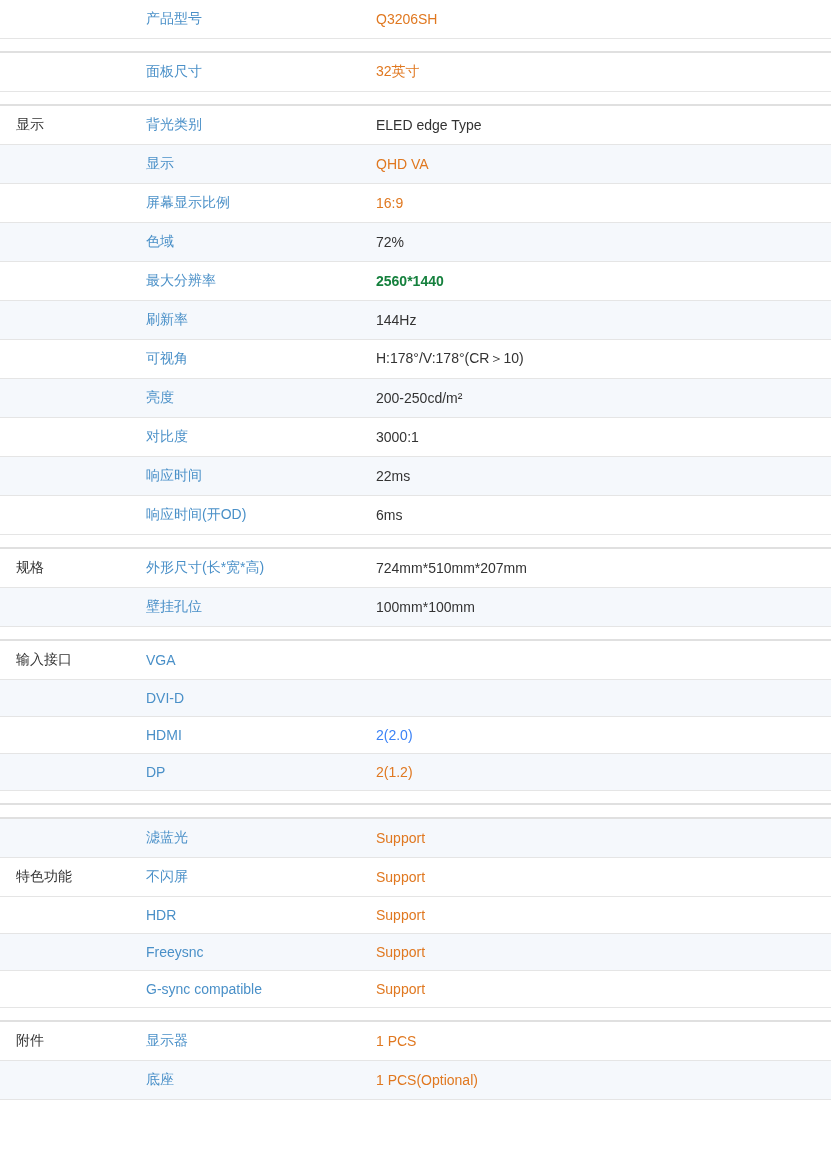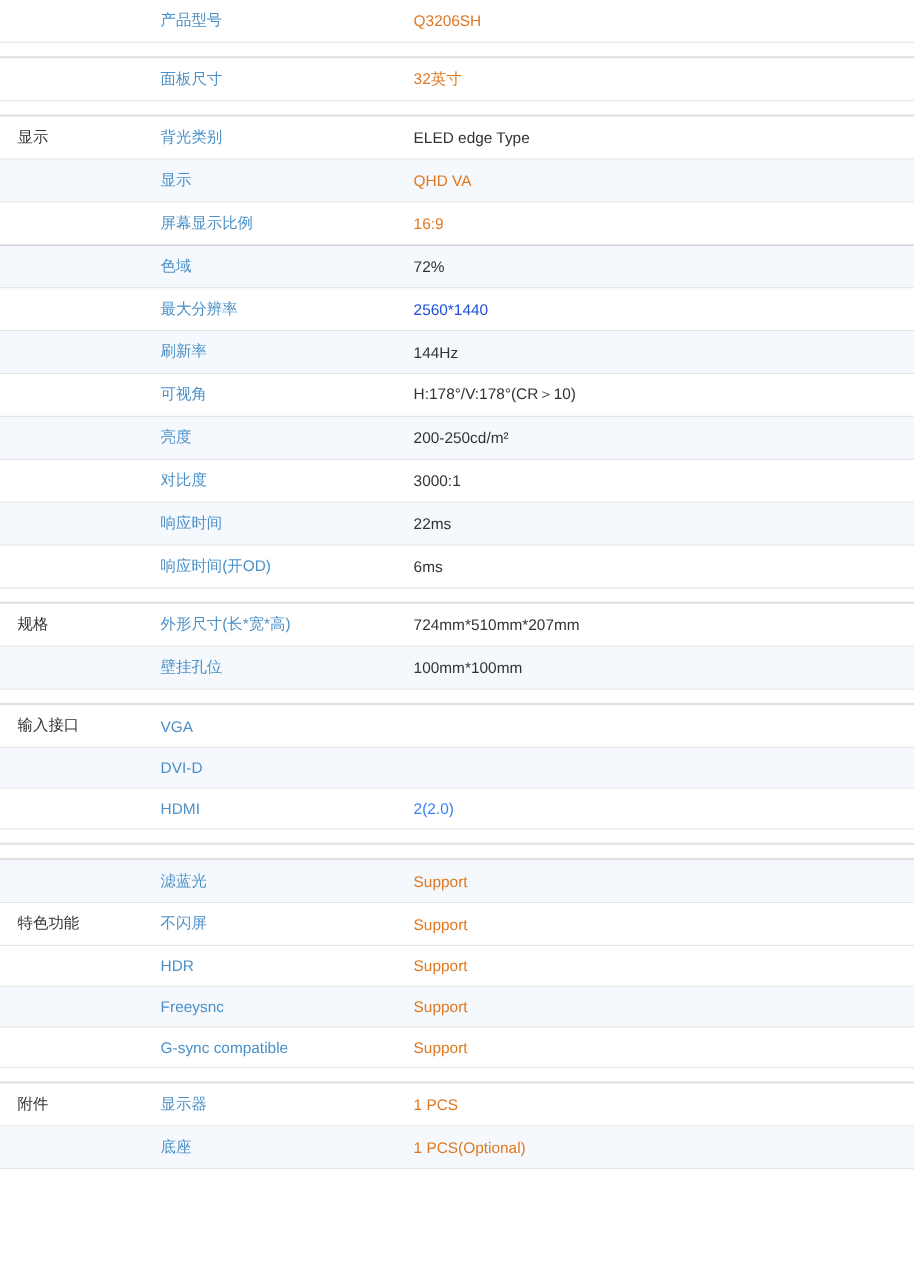--- a/index.html
+++ b/index.html
@@ -75,29 +75,29 @@
       <tr style="background-color: rgb(245, 248, 252);">
         <td class="col-category" style="background-color: rgb(245, 248, 252);"></td>
         <td class="col-label" style="background-color: rgb(245, 248, 252);">显示</td>
         <td class="col-value" style="background-color: rgb(245, 248, 252); color: rgb(224, 120, 32);">QHD VA</td>
       </tr>
       <tr style="background-color: rgb(255, 255, 255);">
         <td class="col-category" style="background-color: rgb(255, 255, 255);"></td>
         <td class="col-label" style="background-color: rgb(255, 255, 255);">屏幕显示比例</td>
         <td class="col-value" style="background-color: rgb(255, 255, 255); color: rgb(224, 120, 32);">16:9</td>
       </tr>
-      <tr style="background-color: #0f172a;">
+      <tr style="background-color: #7f1d1d;">
         <td class="col-category" style="background-color: rgb(245, 248, 252);"></td>
         <td class="col-label" style="background-color: rgb(245, 248, 252);">色域</td>
         <td class="col-value plain" style="background-color: rgb(245, 248, 252); color: rgb(51, 51, 51);">72%</td>
       </tr>
       <tr style="background-color: rgb(255, 255, 255);">
         <td class="col-category" style="background-color: rgb(255, 255, 255);"></td>
         <td class="col-label" style="background-color: rgb(255, 255, 255);">最大分辨率</td>
-        <td class="col-value plain" style="background-color: rgb(255, 255, 255); color: #1d4ed8;">2560*1440</td>
+        <td class="col-value plain" style="background-color: rgb(255, 255, 255); color: #15803d; font-weight: bold;">2560*1440</td>
       </tr>
       <tr style="background-color: rgb(245, 248, 252);">
         <td class="col-category" style="background-color: rgb(245, 248, 252);"></td>
         <td class="col-label" style="background-color: rgb(245, 248, 252);">刷新率</td>
         <td class="col-value plain" style="background-color: rgb(245, 248, 252); color: rgb(51, 51, 51);">144Hz</td>
       </tr>
       <tr style="background-color: rgb(255, 255, 255);">
         <td class="col-category" style="background-color: rgb(255, 255, 255);"></td>
         <td class="col-label" style="background-color: rgb(255, 255, 255);">可视角</td>
         <td class="col-value plain" style="background-color: rgb(255, 255, 255); color: rgb(51, 51, 51);">H:178°/V:178°(CR＞10)</td>
@@ -145,20 +145,25 @@
       </tr>
       <tr style="background-color: rgb(245, 248, 252);">
         <td class="col-category" style="background-color: rgb(245, 248, 252);"></td>
         <td class="col-label" style="background-color: rgb(245, 248, 252);">DVI-D</td>
         <td class="col-value plain" style="background-color: rgb(245, 248, 252); color: rgb(51, 51, 51);"></td>
       </tr>
       <tr style="background-color: rgb(255, 255, 255);">
         <td class="col-category" style="background-color: rgb(255, 255, 255);"></td>
         <td class="col-label" style="background-color: rgb(255, 255, 255);">HDMI</td>
         <td class="col-value" style="background-color: rgb(255, 255, 255); color: #3b82f6;">2(2.0)</td>
+      </tr>
+      <tr style="background-color: rgb(245, 248, 252);">
+        <td class="col-category" style="background-color: rgb(245, 248, 252);"></td>
+        <td class="col-label" style="background-color: rgb(245, 248, 252);">DP</td>
+        <td class="col-value" style="background-color: rgb(245, 248, 252); color: rgb(224, 120, 32);">2(1.2)</td>
       </tr>
       <tr class="separator-row">
         <td colspan="3"></td>
       </tr>
       <tr class="separator-row">
         <td colspan="3"></td>
       </tr>
       <tr style="background-color: rgb(245, 248, 252);">
         <td class="col-category" style="background-color: rgb(245, 248, 252);"></td>
         <td class="col-label" style="background-color: rgb(245, 248, 252);">滤蓝光</td>

